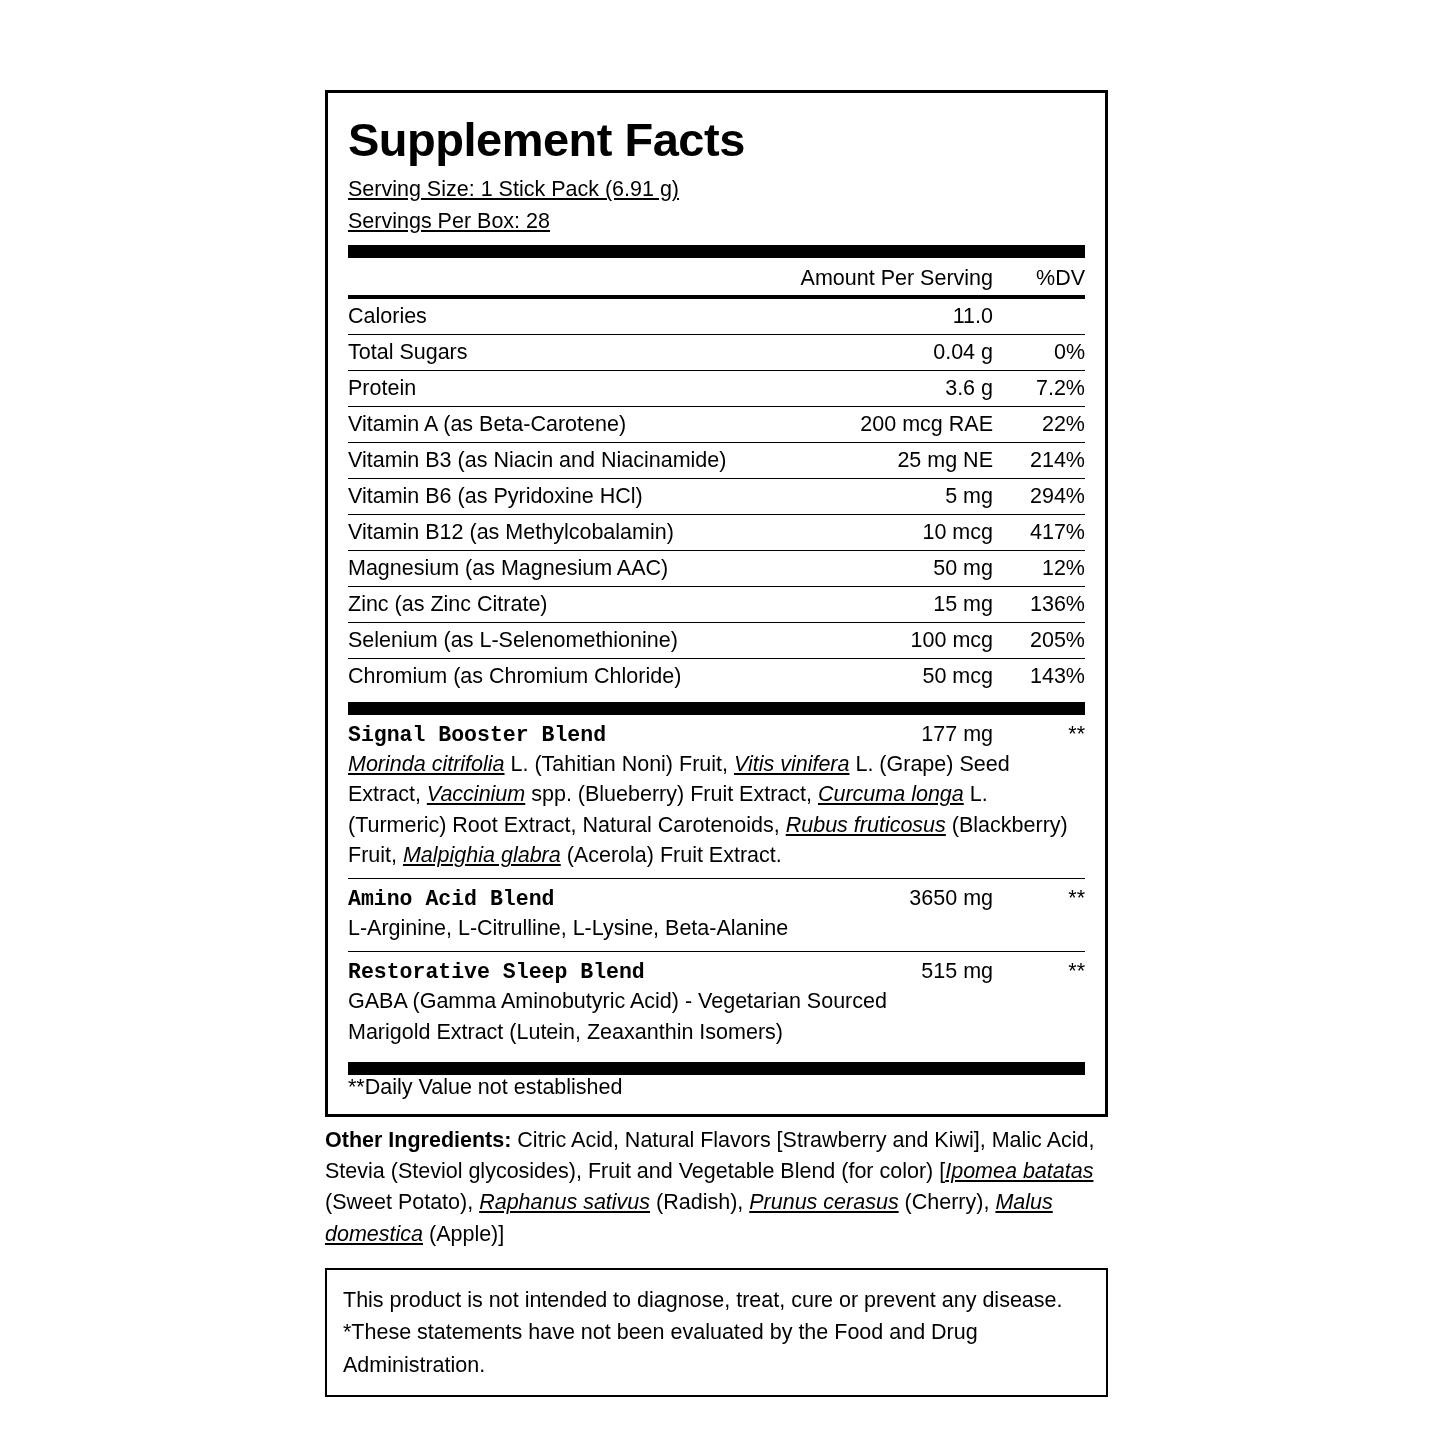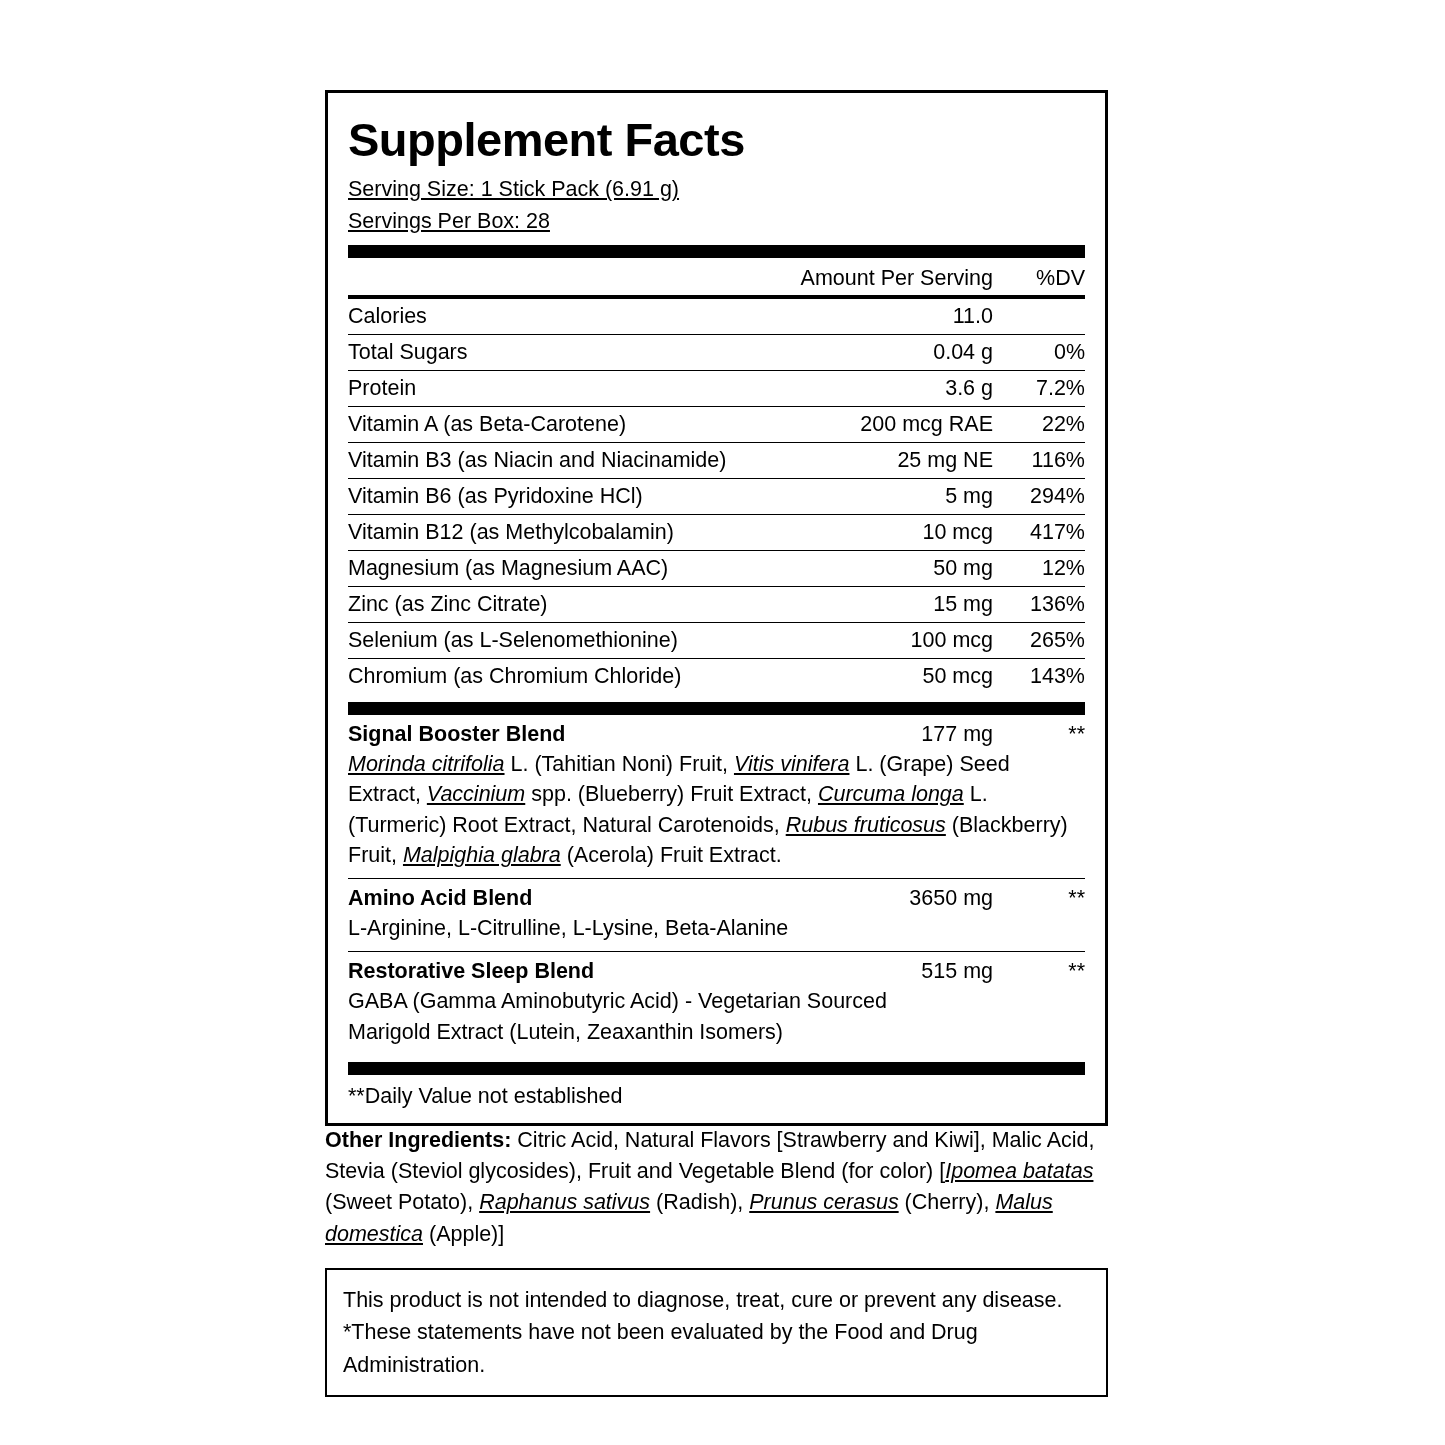--- a/index.html
+++ b/index.html
@@ -82,34 +82,33 @@
 
   .blend-block {
     font-size: 21.5px;
   }
   .blend-head {
     display: flex;
     align-items: baseline;
     font-weight: bold;
     padding: 7px 0 2px 0;
   }
-  .blend-name { flex: 0 0 auto; }
+  .blend-name { flex: 0 0 auto; font-family: Liberation Mono, monospace; }
   .blend-spacer { flex: 1 1 auto; }
   .blend-amount { font-weight: normal; text-align: right; width: 190px; }
   .blend-dv { font-weight: normal; text-align: right; width: 92px; }
   .blend-body {
     font-weight: normal;
     line-height: 1.42;
     padding-bottom: 7px;
   }
   .blend-sep { height: 1.6px; background: #000; }
 
   .dv-note {
     font-size: 21.5px;
-    padding-top: 9px;
   }
 
   
   .other-ing {
     position: absolute;
     left: 325px;
     top: 1125px;
     width: 790px;
     font-size: 21.5px;
     line-height: 1.45;
@@ -174,21 +173,21 @@
             <td class="dv">7.2%</td>
           </tr>
           <tr>
             <td class="nutrient">Vitamin A (as Beta-Carotene)</td>
             <td class="amount">200 mcg RAE</td>
             <td class="dv">22%</td>
           </tr>
           <tr>
             <td class="nutrient">Vitamin B3 (as Niacin and Niacinamide)</td>
             <td class="amount">25 mg NE</td>
-            <td class="dv">116%</td>
+            <td class="dv">214%</td>
           </tr>
           <tr>
             <td class="nutrient">Vitamin B6 (as Pyridoxine HCl)</td>
             <td class="amount">5 mg</td>
             <td class="dv">294%</td>
           </tr>
           <tr>
             <td class="nutrient">Vitamin B12 (as Methylcobalamin)</td>
             <td class="amount">10 mcg</td>
             <td class="dv">417%</td>
@@ -199,21 +198,21 @@
             <td class="dv">12%</td>
           </tr>
           <tr>
             <td class="nutrient">Zinc (as Zinc Citrate)</td>
             <td class="amount">15 mg</td>
             <td class="dv">136%</td>
           </tr>
           <tr>
             <td class="nutrient">Selenium (as L-Selenomethionine)</td>
             <td class="amount">100 mcg</td>
-            <td class="dv">265%</td>
+            <td class="dv">205%</td>
           </tr>
           <tr class="no-border">
             <td class="nutrient">Chromium (as Chromium Chloride)</td>
             <td class="amount">50 mcg</td>
             <td class="dv">143%</td>
           </tr>
         </tbody>
     </table>
 
     <div class="rule-thick"></div>

